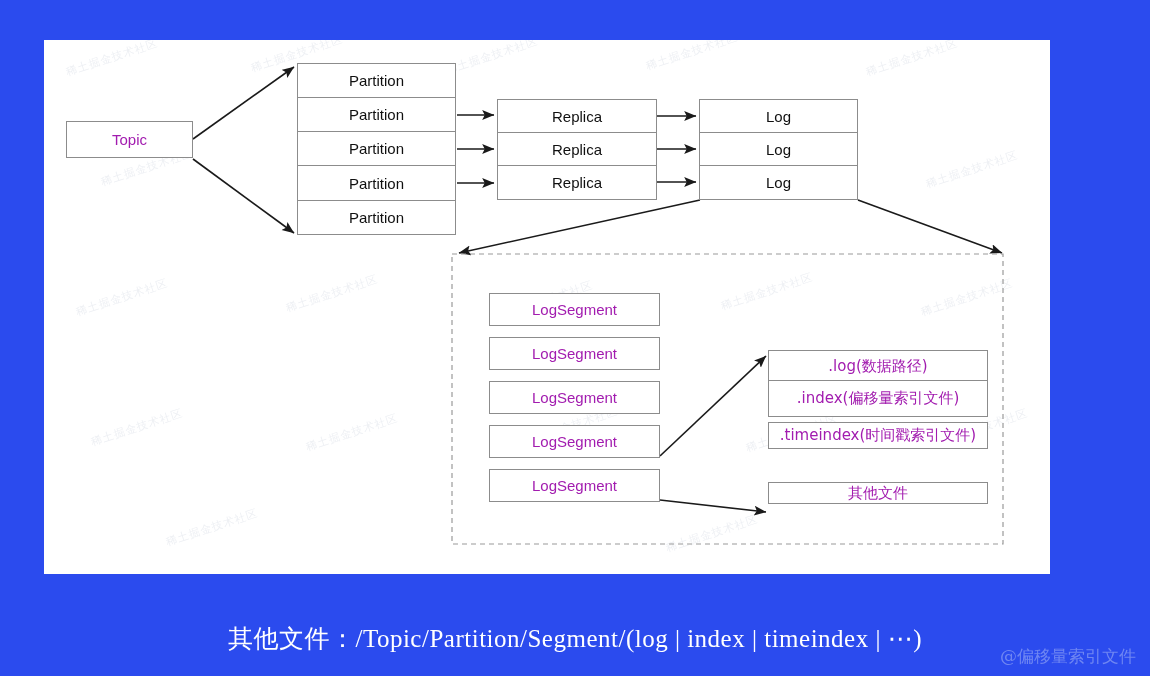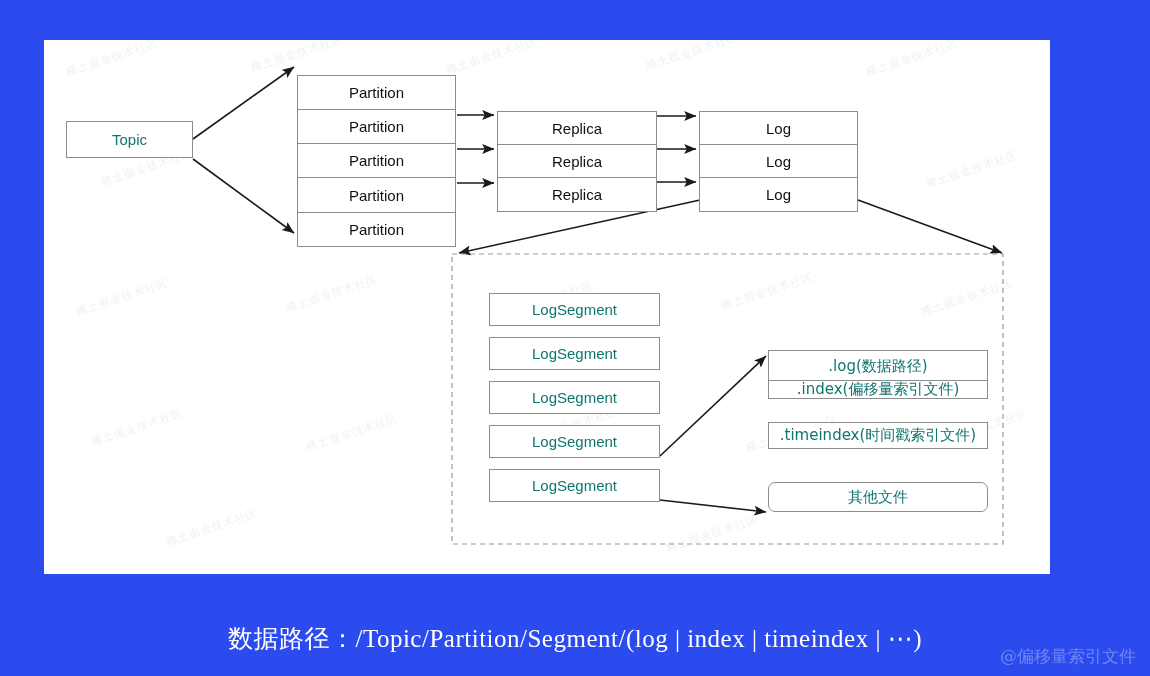--- a/index.html
+++ b/index.html
@@ -50,38 +50,37 @@
   }
   
   .box {
     position: absolute;
     box-sizing: border-box;
     border: 1px solid #8c8c8c;
     background: #ffffff;
     display: flex;
     align-items: center;
     justify-content: center;
-    color: #0f766e;
+    color: #a21caf;
     font-size: 15px;
     line-height: 1;
     white-space: nowrap;
   }
   .stack-cell {
     position: absolute;
     box-sizing: border-box;
     border: 1px solid #8c8c8c;
     background: #ffffff;
     display: flex;
     align-items: center;
     justify-content: center;
     color: #101010;
     font-size: 15px;
     line-height: 1;
     white-space: nowrap;
-    margin-top: 12px;
   }
   
   .stack-cell + .stack-cell {
     border-top: none;
   }
   .cjk {
     font-family: "DejaVu Sans", "Liberation Sans", sans-serif;
     font-size: 15px;
   }
   
@@ -191,23 +190,23 @@
     <div>
       <div class="box" style="left:445px; top:253px; width:171px; height:33px;">LogSegment</div>
       <div class="box" style="left:445px; top:297px; width:171px; height:33px;">LogSegment</div>
       <div class="box" style="left:445px; top:341px; width:171px; height:33px;">LogSegment</div>
       <div class="box" style="left:445px; top:385px; width:171px; height:33px;">LogSegment</div>
       <div class="box" style="left:445px; top:429px; width:171px; height:33px;">LogSegment</div>
     </div>
 
     <div>
       <div class="box cjk" style="left:724px; top:310px; width:220px; height:33px;">.log(数据路径)</div>
-      <div class="box cjk" style="left:724px; top:340px; width:220px; height:19px;">.index(偏移量索引文件)</div>
+      <div class="box cjk" style="left:724px; top:340px; width:220px; height:37px;">.index(偏移量索引文件)</div>
       <div class="box cjk" style="left:724px; top:382px; width:220px; height:27px;">.timeindex(时间戳索引文件)</div>
-      <div class="box cjk" style="left:724px; top:442px; width:220px; height:30px;border-radius:7px;">其他文件</div>
+      <div class="box cjk" style="left:724px; top:442px; width:220px; height:22px;">其他文件</div>
     </div>
 
   </div>
 
-  <div id="caption">数据路径：/Topic/Partition/Segment/(log | index | timeindex | ⋯)</div>
+  <div id="caption">其他文件：/Topic/Partition/Segment/(log | index | timeindex | ⋯)</div>
   <div id="credit">@偏移量索引文件</div>
 
 </div>
 
 </body></html>

